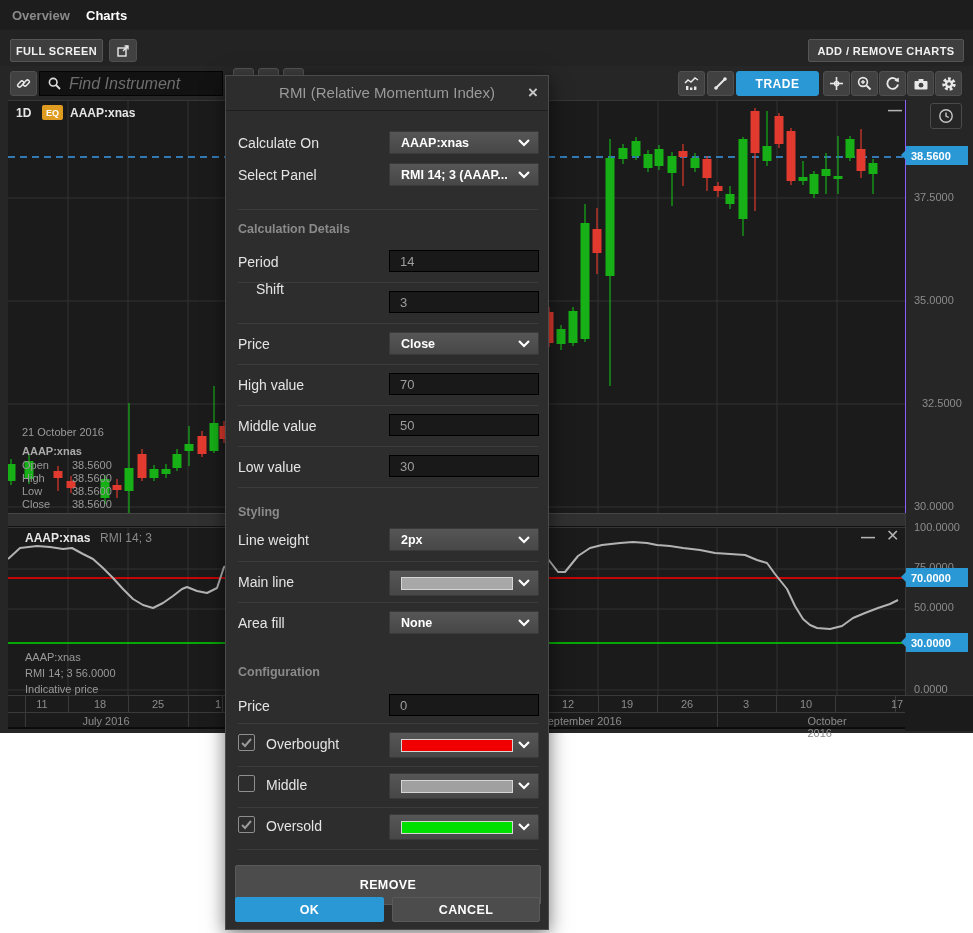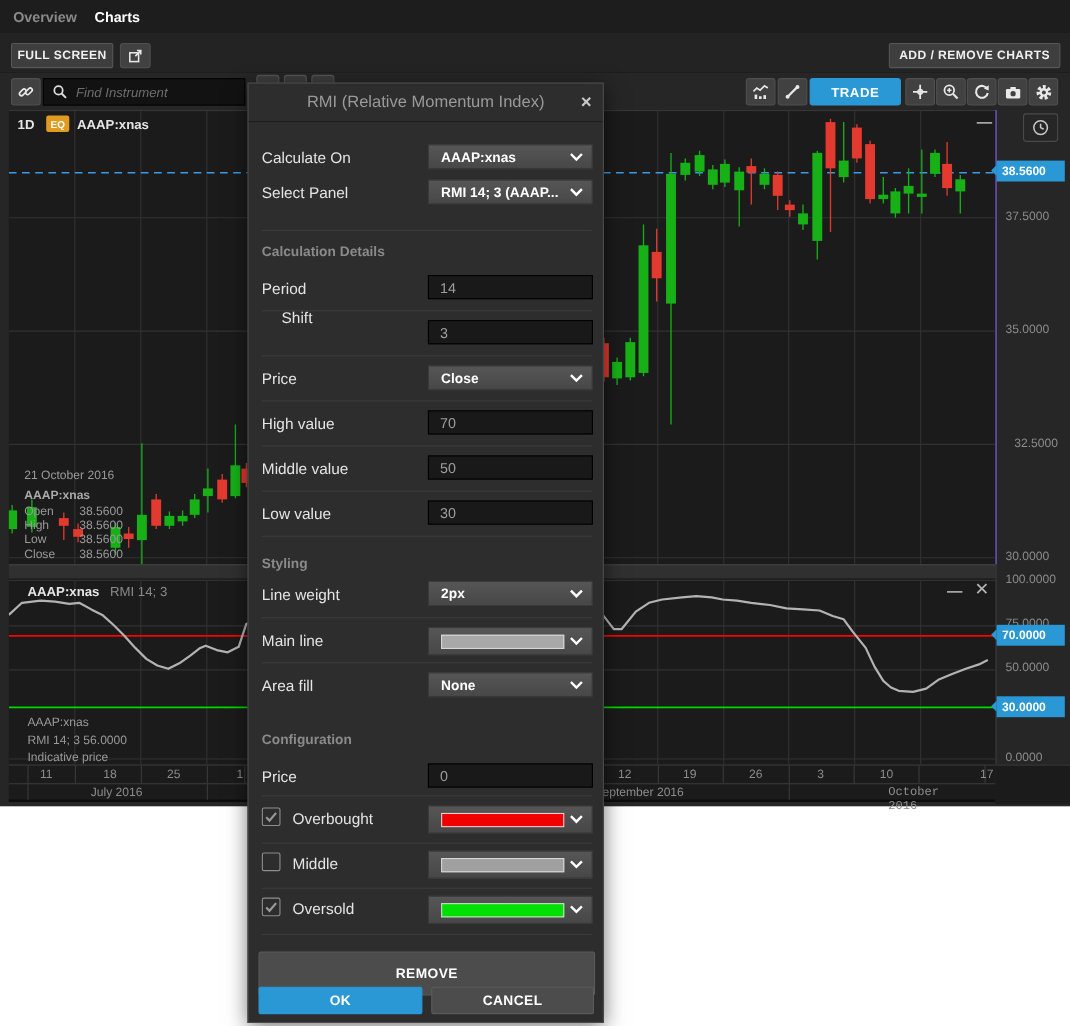--- a/index.html
+++ b/index.html
@@ -12,21 +12,21 @@
   .toptab.active{color:#ffffff;}
   #menubar{left:0;top:30px;width:973px;height:36px;background:#232323;border-bottom:1px solid #0b0b0b;}
   .btn{display:flex;align-items:center;justify-content:center;background:#3e3e3e;border:1px solid #565656;
        border-radius:2px;color:#f0f0f0;font-size:11px;font-weight:bold;letter-spacing:.4px;cursor:pointer;box-sizing:border-box;}
   
   #shell{left:0;top:66px;width:973px;height:667px;background:#262626;}
   .iconbtn{display:flex;align-items:center;justify-content:center;background:#414141;border:1px solid #4f4f4f;
            border-radius:3px;cursor:pointer;box-sizing:border-box;}
   #searchbox{display:flex;align-items:center;background:#121212;border:1px solid #040404;box-sizing:border-box;}
   #searchbox input{background:transparent;border:none;outline:none;color:#cfcfcf;font-style:italic;
-                   font-size:12px;width:140px;font-family:"Liberation Sans",sans-serif;}
+                   font-size:16px;width:140px;font-family:"Liberation Sans",sans-serif;}
   #searchbox input::placeholder{color:#6e6e6e;}
   .stub{background:#3e3e3e;border:1px solid #555;border-radius:3px;}
   #tradebtn{background:#2b98d6;border:1px solid #2b98d6;color:#fff;font-weight:bold;font-size:12px;
             letter-spacing:.5px;display:flex;align-items:center;justify-content:center;border-radius:3px;cursor:pointer;box-sizing:border-box;}
   .panel{background:#1b1b1b;border-top:1px solid #363636;box-sizing:border-box;}
   .axis-label{position:absolute;color:#8c8c8c;font-size:11px;white-space:nowrap;}
   .tag{position:absolute;left:906px;width:62px;height:19px;background:#2b98d6;color:#ffffff;
        font-size:11px;font-weight:bold;display:flex;align-items:center;padding-left:5px;box-sizing:border-box;}
   .tag:before{content:"";position:absolute;left:-5px;top:4px;border-right:5px solid #2b98d6;
        border-top:5px solid transparent;border-bottom:5px solid transparent;}
@@ -369,21 +369,21 @@
         <span class="xtick" style="left: 798px;">10</span>
         <span class="xtick" style="left: 889px;">17</span>
       </div>
     <div class="xrow abs" id="xaxis-months" style="top:646px;height:17px;border-bottom:2px solid #0c0c0c;">
         <div class="xborder" style="left: 17px;"></div>
         <div class="xborder" style="left: 180px;"></div>
         <div class="xborder" style="left: 422px;"></div>
         <div class="xborder" style="left: 709px;"></div>
         <span class="xtick" style="left: 98px;">July 2016</span>
         <span class="xtick" style="left: 573px;">September 2016</span>
-        <span class="xtick" style="left: 832px; font-family: Liberation Mono, monospace;">October 2016</span>
+        <span class="xtick" style="left: 832px;">October 2016</span>
       </div>
     <div class="abs" style="left:905px;top:629px;width:68px;height:36px;background:#1b1b1b;border-top:1px solid #3a3a3a;box-sizing:border-box;"></div>
   </div>
 
   <div class="tag" style="top: 146px; background: rgb(43, 152, 214);">38.5600</div>
   <div class="tag" style="top: 568px; background: rgb(43, 152, 214);">70.0000</div>
   <div class="tag" style="top: 633px; background: rgb(43, 152, 214);">30.0000</div>
 
   <div id="dialog" class="abs">
     <div id="dlg-header">

